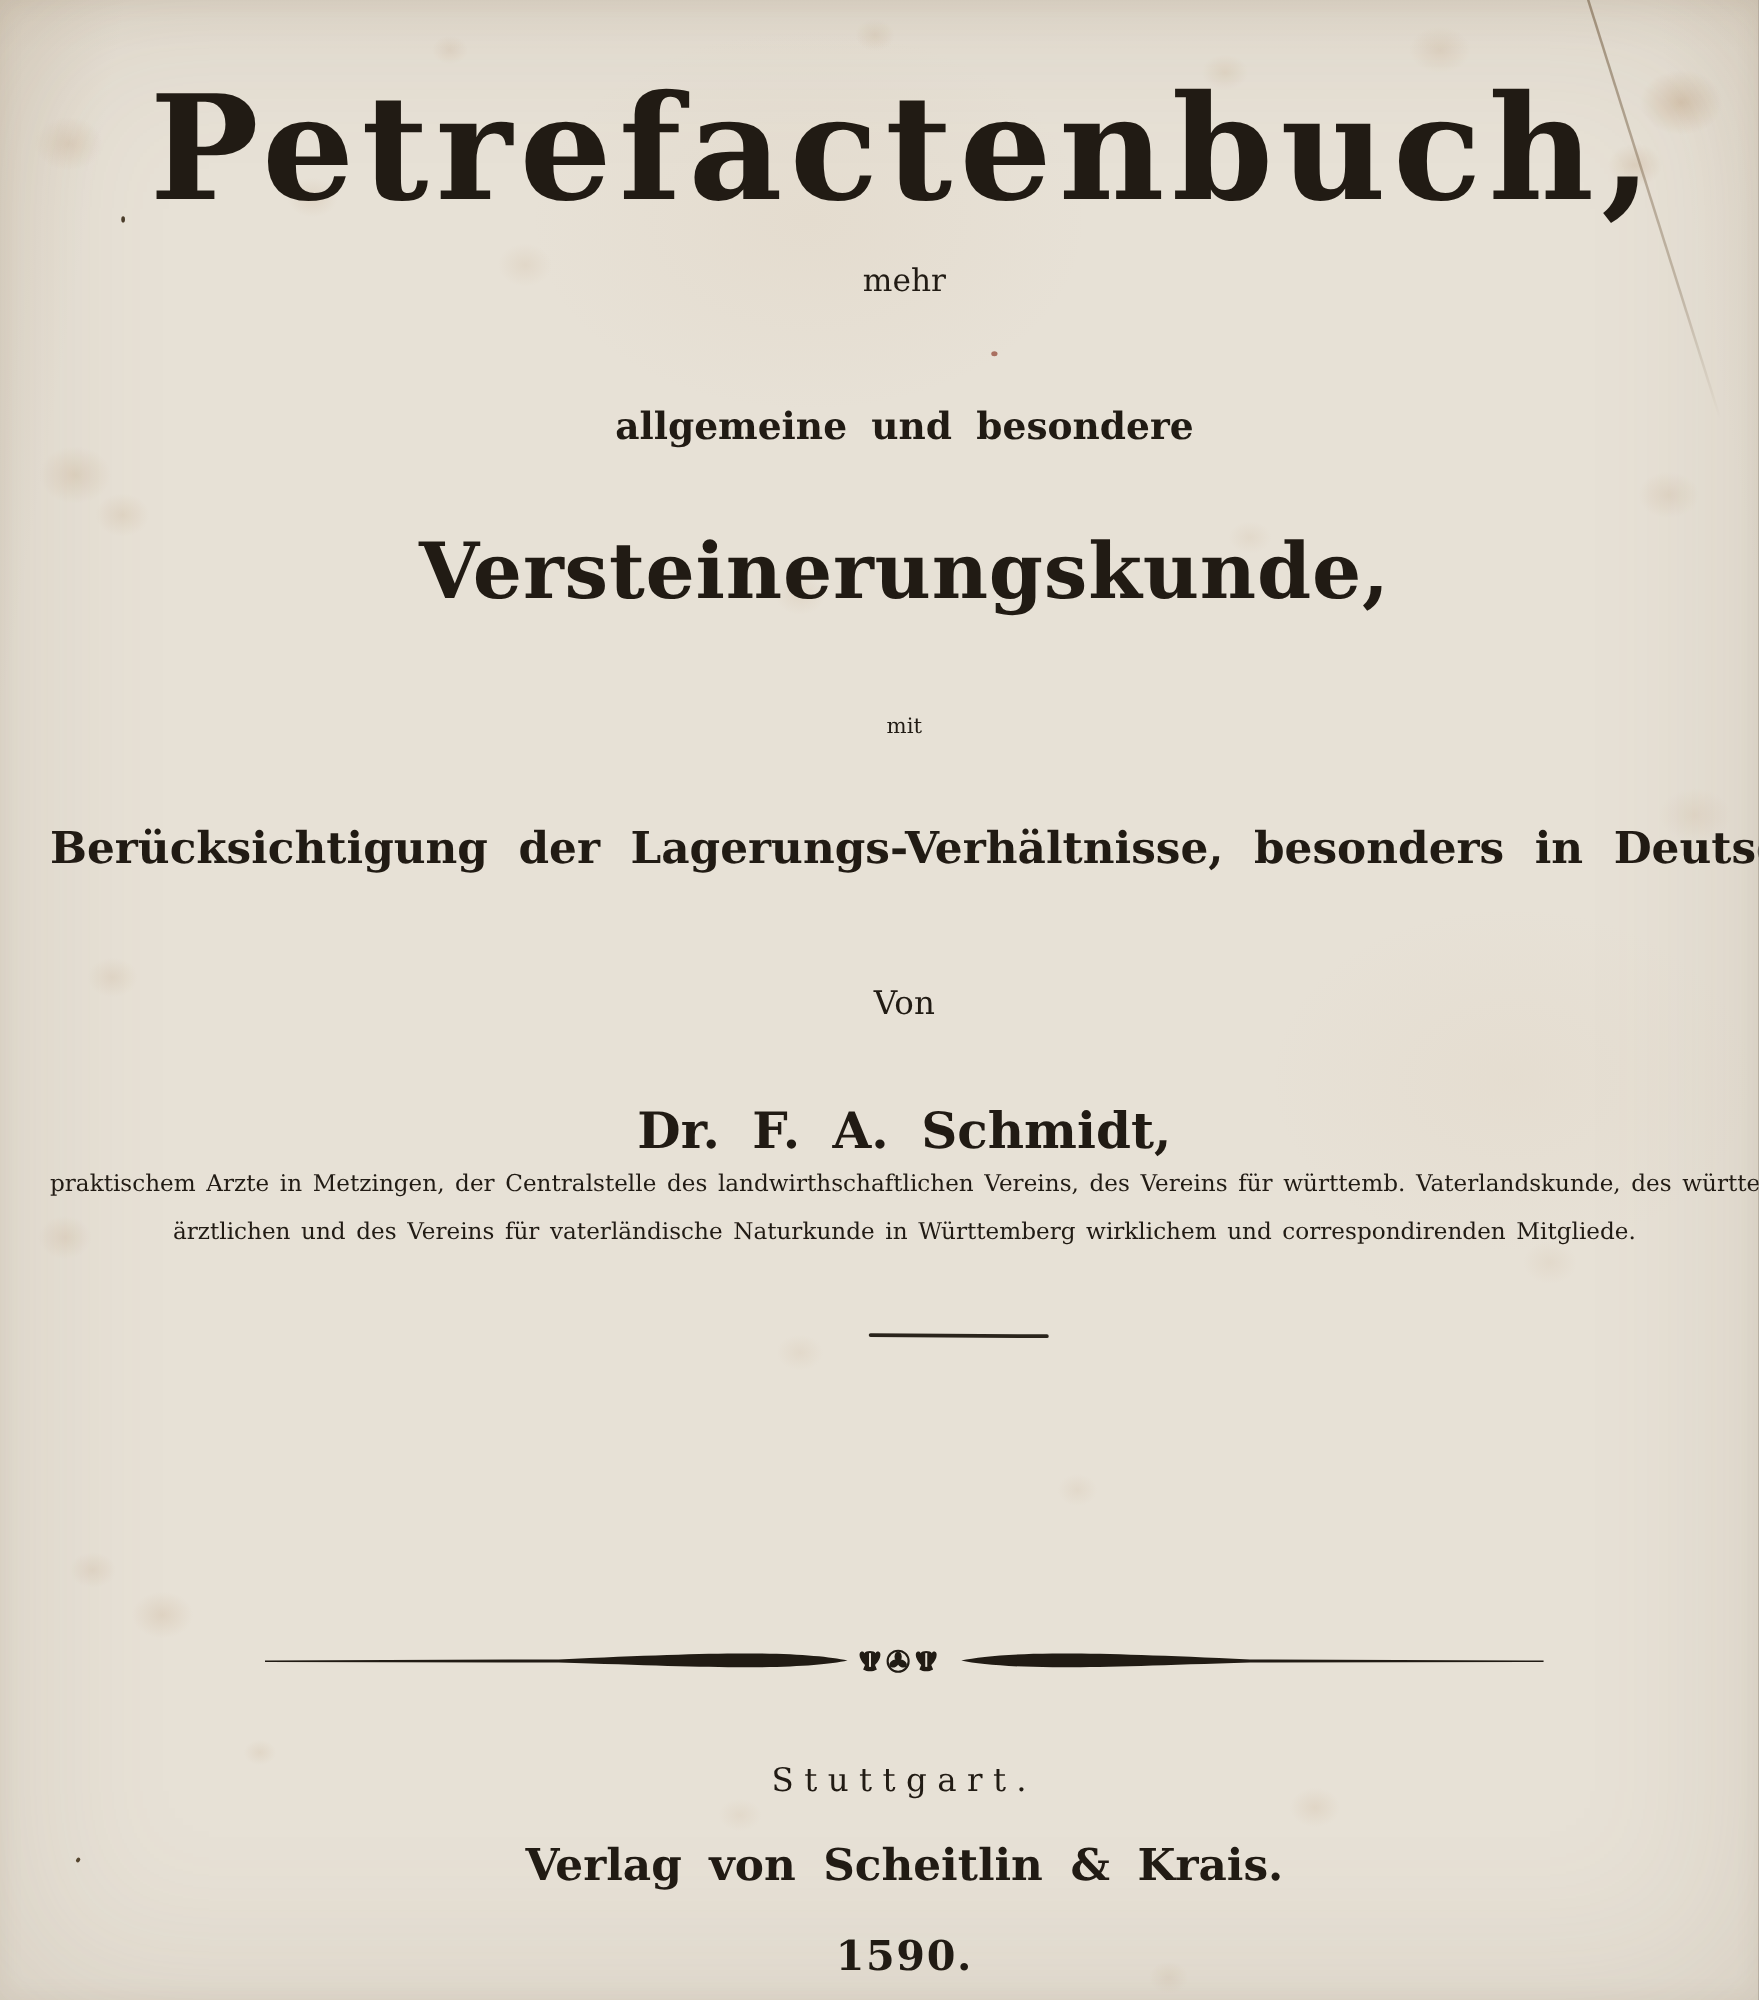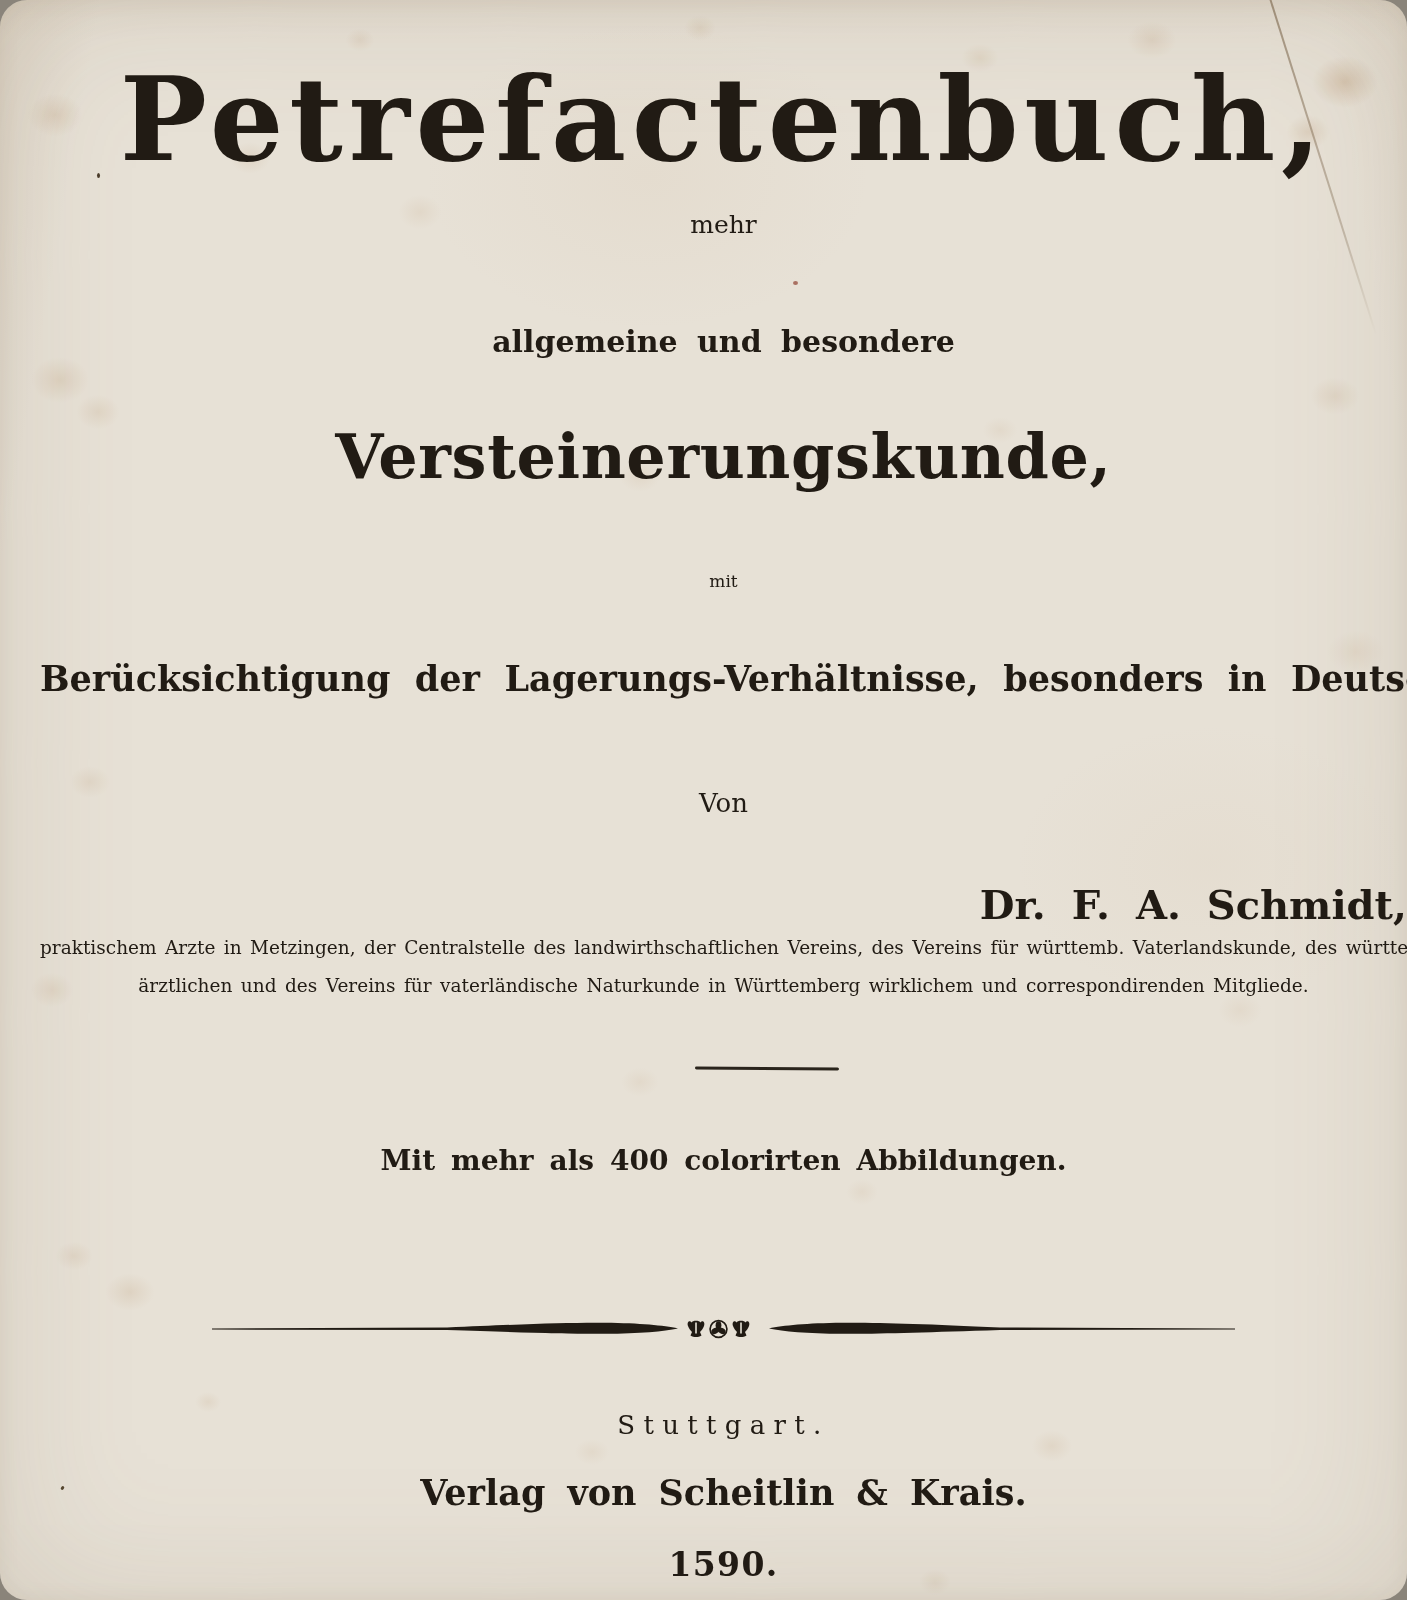--- a/index.html
+++ b/index.html
@@ -37,31 +37,30 @@
       radial-gradient(24px 18px at 592px 1452px, rgba(185,150,110,.11), rgba(185,150,110,0) 72%),
       radial-gradient(28px 22px at 1052px 1446px, rgba(185,150,110,.15), rgba(185,150,110,0) 72%),
       radial-gradient(22px 18px at 935px 1582px, rgba(185,150,110,.13), rgba(185,150,110,0) 72%),
       radial-gradient(30px 24px at 1240px 1010px, rgba(185,150,110,.10), rgba(185,150,110,0) 72%),
       radial-gradient(320px 220px at 46% 11%, rgba(200,170,135,.09), rgba(200,170,135,0) 70%),
       radial-gradient(280px 200px at 86% 54%, rgba(200,170,135,.07), rgba(200,170,135,0) 70%),
       linear-gradient(100deg, rgba(190,172,148,.22), rgba(190,172,148,0) 6%),
       linear-gradient(260deg, rgba(190,172,148,.14), rgba(190,172,148,0) 5%),
       linear-gradient(180deg, rgba(190,172,148,.12), rgba(190,172,148,0) 2.5%);
     box-shadow: inset 0 0 140px rgba(125,105,80,.16), inset 0 0 20px rgba(125,105,80,.10);
-    border-radius: 27px;
   }
   .line{position:absolute;left:40px;right:0;text-align:center;line-height:1.06;white-space:nowrap;}
   .title        {top:58px;  font-size:116px;font-weight:bold;letter-spacing:.05em;}
   .oder         {top:212px; font-size:25px;}
   .sub-pre      {top:314px; font-size:30px;font-weight:bold;word-spacing:.3em;margin-top:12px;}
   .sub-main     {top:424px; font-size:62px;font-weight:bold;letter-spacing:.01em;}
   .mit          {top:572px; font-size:17px;}
   .sub-detail   {top:660px; font-size:35px;font-weight:bold;word-spacing:.35em;}
   .von          {top:790px; font-size:26px;}
-  .author       {top:884px; font-size:40px;font-weight:bold;word-spacing:.3em;text-align:right;}
+  .author       {top:884px; font-size:40px;font-weight:bold;word-spacing:.3em;}
   .cred1        {top:938px; font-size:18.5px;word-spacing:.14em;}
   .cred2        {top:964px; font-size:18.5px;word-spacing:.14em;margin-top:12px;}
   .note400      {top:1146px;font-size:28px;font-weight:bold;word-spacing:.22em;}
   .city         {top:1412px;font-size:26px;letter-spacing:.32em;}
   .publisher    {top:1474px;font-size:35px;font-weight:bold;word-spacing:.28em;}
   .year         {top:1548px;font-size:33px;font-weight:bold;letter-spacing:.04em;}
   .short-rule{
     position:absolute;top:1067px;left:695px;
     width:144px;height:3px;background:#2a241c;
     transform:rotate(.4deg);border-radius:2px;
@@ -88,21 +87,20 @@
   <div class="line sub-main">Versteinerungskunde,</div>
   <div class="line mit">mit</div>
   <div class="line sub-detail">Berücksichtigung der Lagerungs-Verhältnisse, besonders in Deutschland.</div>
   <div class="line von">Von</div>
   <div class="line author">Dr. F. A. Schmidt,</div>
   <div class="line cred1">praktischem Arzte in Metzingen, der Centralstelle des landwirthschaftlichen Vereins, des Vereins für württemb. Vaterlandskunde, des württemb.</div>
   <div class="line cred2">ärztlichen und des Vereins für vaterländische Naturkunde in Württemberg wirklichem und correspondirenden Mitgliede.</div>
 
   <div class="short-rule"></div>
 
-  <div class="line note400">Mit mehr als 400 colorirten Abbildungen.</div>
 
   <div class="divider-wrap">
     <svg width="1023" height="26" viewBox="0 0 1023 26">
       <g fill="#211b14">
         <path d="M0,12.4 L235,11.5 C310,8.1 355,6.5 393,6.8 C428,7.1 452,9.5 466,12.4 C452,15.4 428,17.5 393,17.8 C355,18.1 310,16.3 235,14.0 L0,13.6 Z"></path>
         <path d="M1023,12.4 L788,11.5 C713,8.1 668,6.5 630,6.8 C595,7.1 571,9.5 557,12.4 C571,15.4 595,17.5 630,17.8 C668,18.1 713,16.3 788,14.0 L1023,13.6 Z"></path>
         <g transform="translate(484,13)">
           <path d="M-8,-3 C-9.5,-7.5 -6,-9 -4.5,-6.5 C-3.5,-8.8 3.5,-8.8 4.5,-6.5 C6,-9 9.5,-7.5 8,-3 C7,0 5,2 4,3 L5.5,6.5 C2,8.6 -2,8.6 -5.5,6.5 L-4,3 C-5,2 -7,0 -8,-3 Z"></path>
           <rect x="-0.8" y="-6.5" width="1.6" height="11" fill="#e7e1d6"></rect>
         </g>

